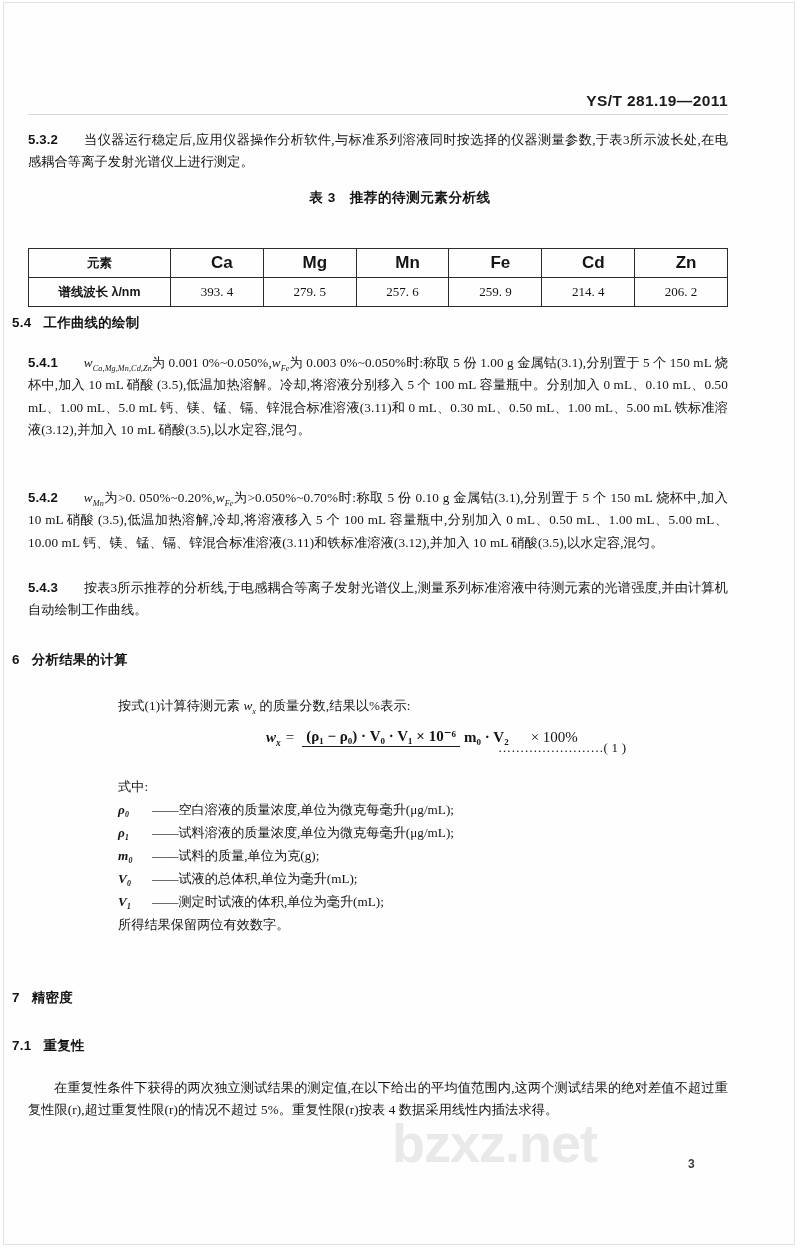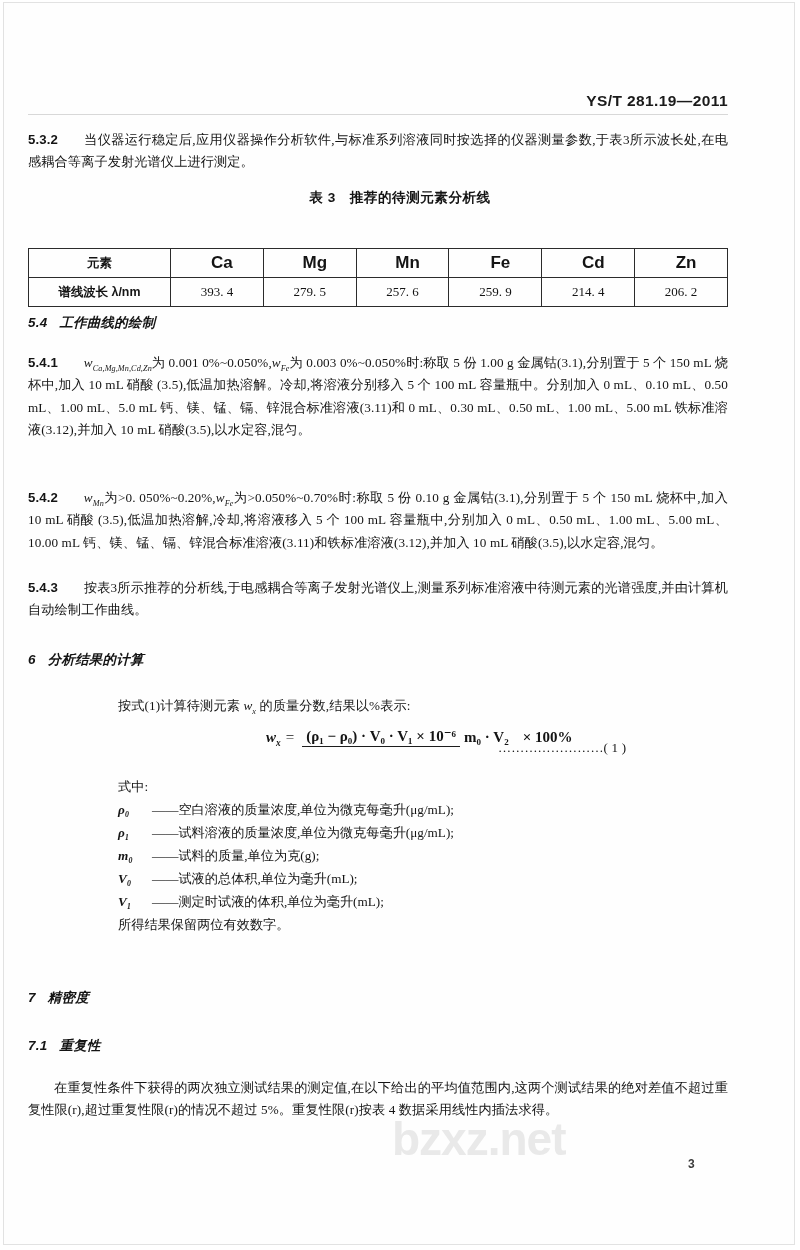--- a/index.html
+++ b/index.html
@@ -70,26 +70,25 @@
     letter-spacing: 0.1px;
   }
 
   .clause-num {
     font-family: "Liberation Sans", "DejaVu Sans", sans-serif;
     font-weight: bold;
     font-size: 13.2px;
   }
   .heading {
     position: absolute;
-    left: 28px;
+    left: 12px;
     font-family: "Liberation Sans", "DejaVu Sans", sans-serif;
     font-weight: bold;
     font-size: 13.4px;
     letter-spacing: 0.3px;
-    font-style: italic;
   }
   .heading .hnum { margin-right: 12px; }
 
   .indent { display: inline-block; width: 26px; }
 
   sub, sup { font-size: 0.62em; line-height: 0; }
   .ital { font-style: italic; font-family: "Liberation Serif", serif; }
 
   
   #table-caption {
@@ -170,21 +169,21 @@
     padding: 0 4px 1px 4px;
     border-bottom: 1.3px solid #1c1c1c;
     white-space: nowrap;
     font-weight: bold;
   }
   .frac .den {
     padding: 1px 4px 0 4px;
     white-space: nowrap;
     font-weight: bold;
   }
-  #formula .tail { margin-left: 6px; font-weight: bold; }
+  #formula .tail { margin-left: 14px; font-weight: normal; }
   #eq-number {
     position: absolute;
     left: 470px;
     top: 13px;
     font-size: 13px;
     letter-spacing: 0.2px;
     white-space: nowrap;
   }
 
   
@@ -204,21 +203,21 @@
   }
   .def-pad { display: inline-block; width: 90px; }
 
   
   #watermark {
     position: absolute;
     left: 392px;
     top: 1112px;
     font-family: "Liberation Sans", "DejaVu Sans", sans-serif;
     font-weight: bold;
-    font-size: 46px;
+    font-size: 54px;
     letter-spacing: -1px;
     color: #e9e9e9;
     user-select: none;
     white-space: nowrap;
   }
 
   
   #page-number {
     position: absolute;
     left: 688px;

